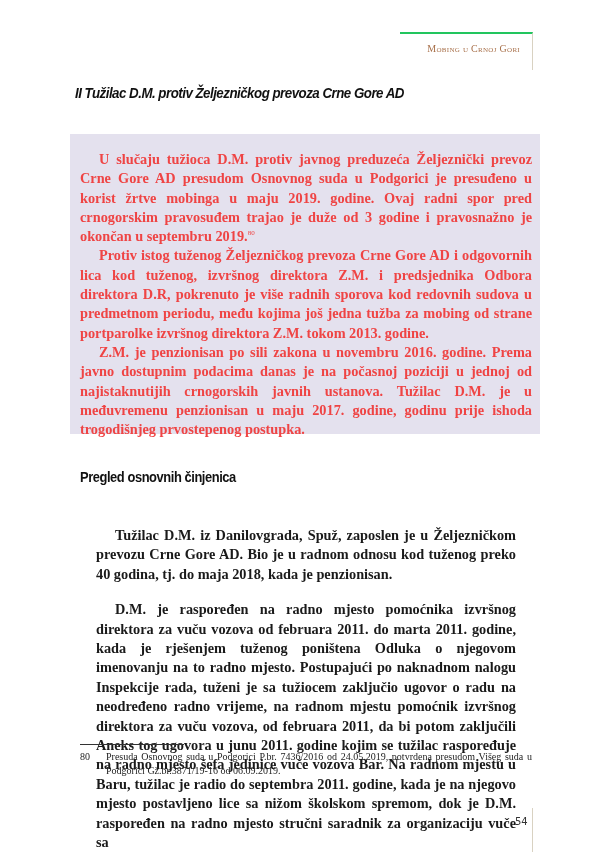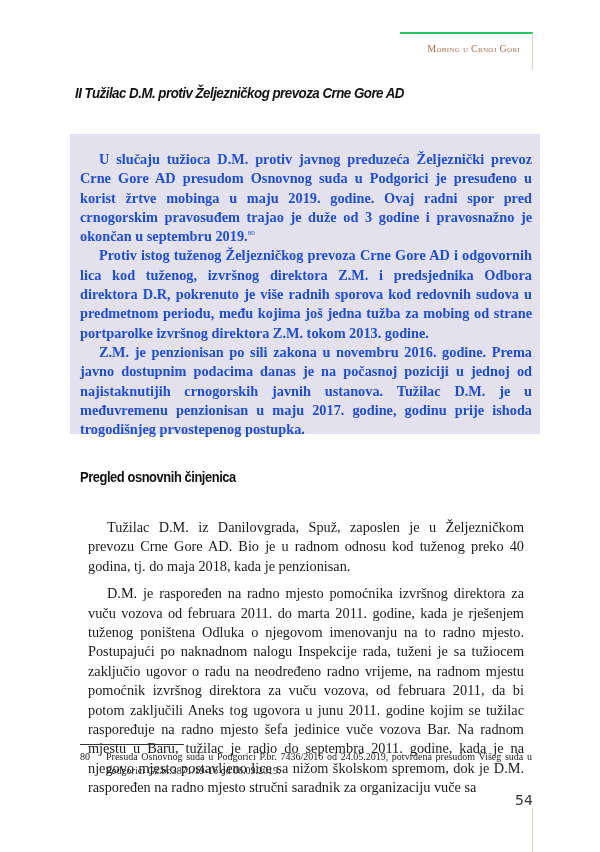--- a/index.html
+++ b/index.html
@@ -1,31 +1,31 @@
 <!DOCTYPE html>
 <html><head>
 <meta charset="utf-8">
 <style>
   html, body { margin:0; padding:0; }
   body { width:600px; height:852px; background:#ffffff; position:relative; overflow:hidden; font-family:"Liberation Serif", serif; color:#1a1a1a; }
   .running-head { position:absolute; left:400px; top:32px; width:132px; height:36px; border-top:2px solid #22c55e; border-right:1px solid #d9d2c2; }
   .running-head span { position:absolute; right:12px; top:9px; font-size:10px; color:#a8704a; font-variant:small-caps; letter-spacing:0.3px; font-family:"Liberation Serif", serif; }
   .section-title { position:absolute; left:75px; top:84px; font-family:"Liberation Sans", sans-serif; font-weight:bold; font-style:italic; font-size:15.5px; letter-spacing:-0.6px; color:#111; transform:scaleX(0.86); transform-origin:left; white-space:nowrap; }
   .box { position:absolute; left:70px; top:134px; width:470px; height:300px; background:#e4e1ee; }
-  .box-text { position:absolute; left:80px; top:150px; width:452px; font-weight:bold; font-size:14.3px; line-height:19.3px; text-align:justify; color:#1d4ed8; }
+  .box-text { position:absolute; left:80px; top:150px; width:452px; font-weight:bold; font-size:14.3px; line-height:19.3px; text-align:justify; color:#ef4444; }
   .box-text p { margin:0; text-indent:19px; }
   sup.fn { font-size:7px; font-weight:normal; vertical-align:6px; line-height:0; }
   .subhead { position:absolute; left:80px; top:468px; font-family:"Liberation Sans", sans-serif; font-weight:bold; font-size:15px; letter-spacing:-0.5px; transform:scaleX(0.86); transform-origin:left; white-space:nowrap; color:#111; }
   .body-text { position:absolute; left:80px; top:510px; width:452px; font-size:14.3px; line-height:19.4px; text-align:justify; color:#1a1a1a; }
-  .body-text p { margin:8px; text-indent:19px; }
+  .body-text p { margin:16px; text-indent:19px;font-weight:bold; }
   .fn-rule { position:absolute; left:80px; top:744px; width:104px; height:1px; background:#333; }
   .footnote { position:absolute; left:80px; top:750px; width:452px; font-size:10px; line-height:13.5px; color:#222; display:flex; }
   .footnote .num { width:26px; flex:none; }
   .footnote .txt { flex:1; text-align:justify; }
-  .page-num { position:absolute; left:515px; top:792px; font-family:"DejaVu Sans", sans-serif; font-size:14px; color:#333; }
+  .page-num { position:absolute; left:515px; top:816px; font-family:"DejaVu Sans", sans-serif; font-size:10px; color:#333; }
   .page-rule { position:absolute; left:532px; top:808px; width:1px; height:44px; background:#d9d2c2; }
 </style>
 </head>
 <body>
 
 <div class="running-head">
   <span>Mobing u Crnoj Gori</span>
 </div>
 
 <div class="section-title">II   Tužilac D.M. protiv Željezničkog prevoza Crne Gore AD</div>

